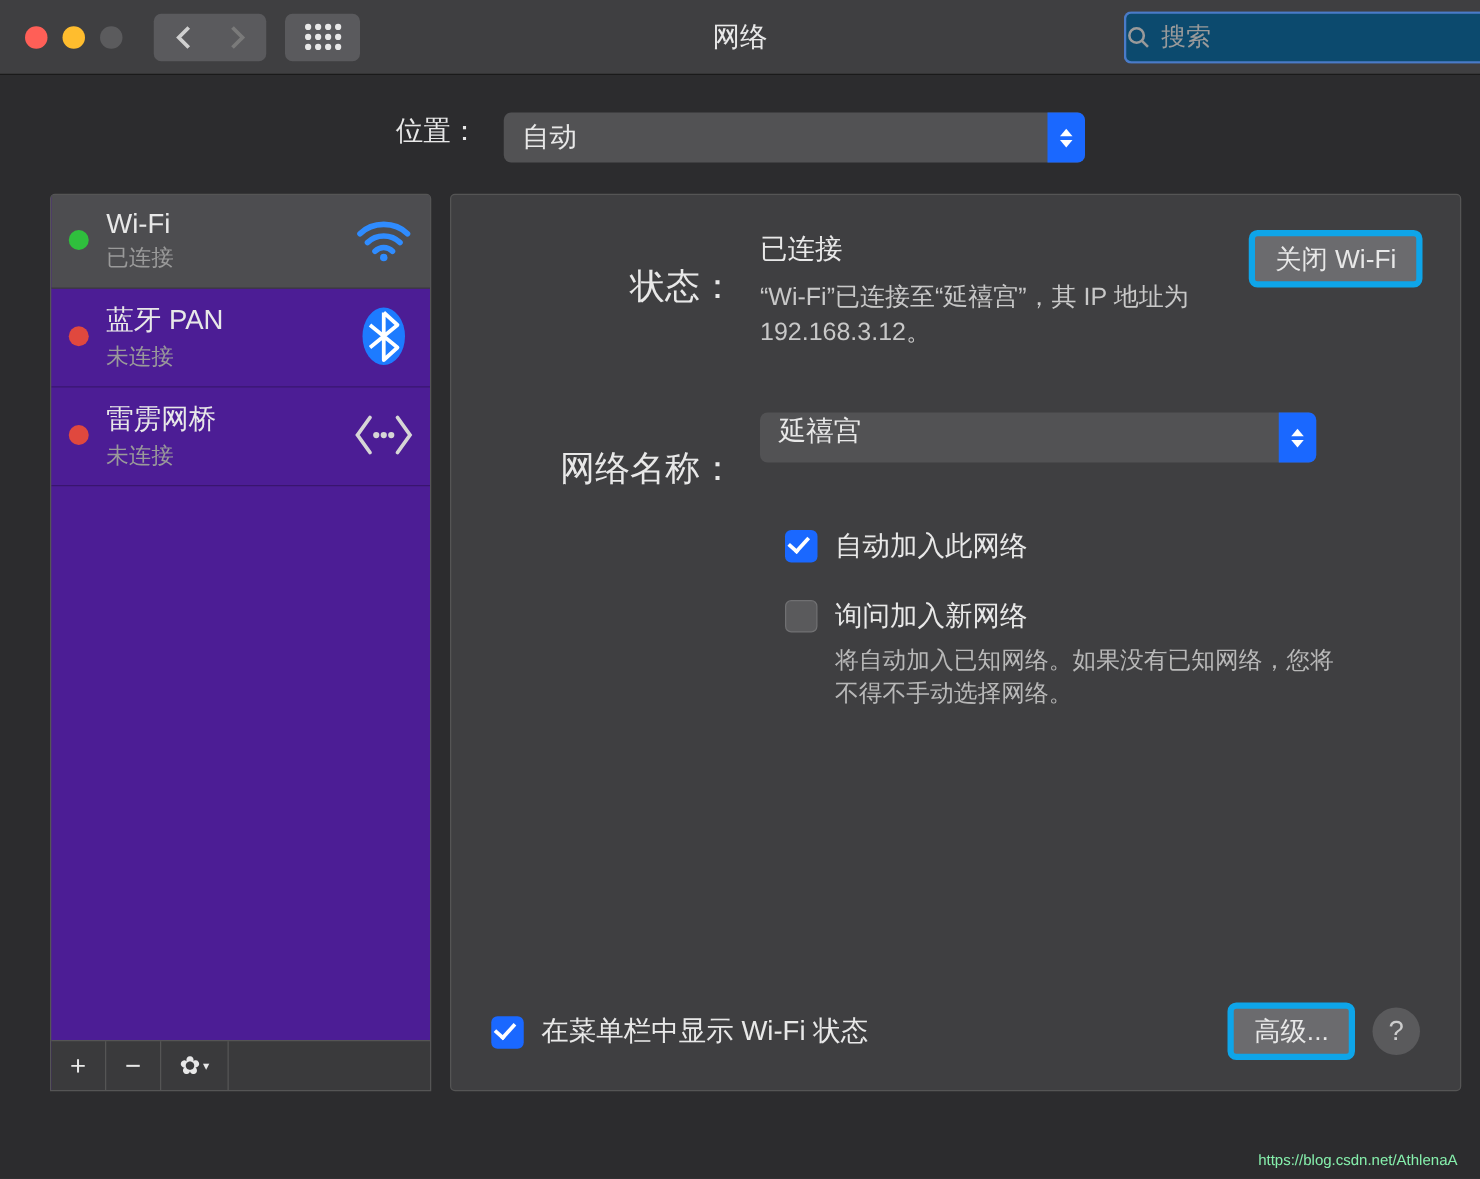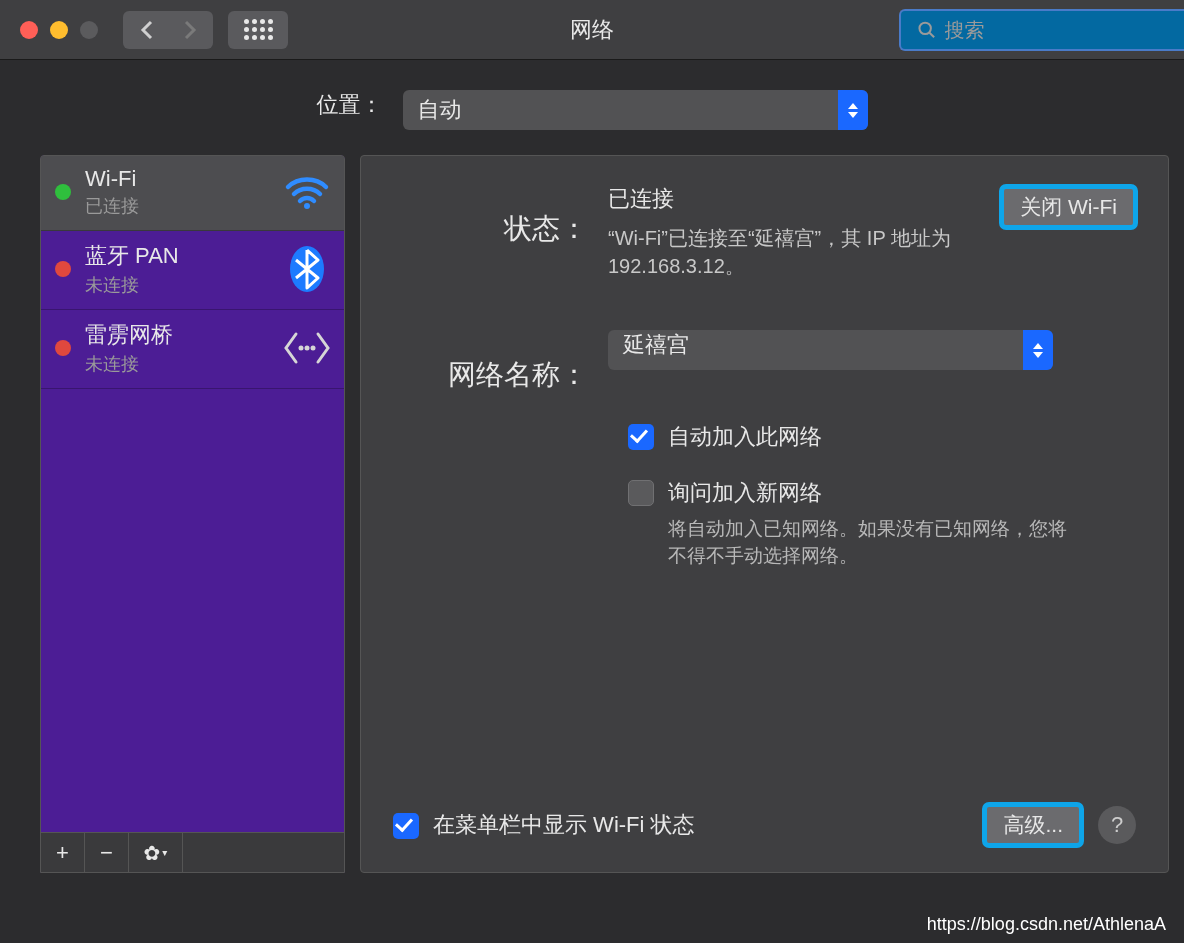--- a/index.html
+++ b/index.html
@@ -42,23 +42,23 @@
     .grid-dots {
       display:grid; grid-template-columns:repeat(4,5px); grid-auto-rows:5px; gap:3px;
     }
     .grid-dots span { width:5px; height:5px; background:#e8e8e8; border-radius:50%; }
     .win-title {
       position:absolute; left:50%; transform:translateX(-50%);
       font-size:22px; color:#e8e8e8; font-weight:500;
     }
     .search-wrap {
       position:absolute; right:0; top:9px; width:285px; height:42px;
-      background:#0369a1; border:2px solid #4a7bc8; border-right:none;
+      background:#0c4a6e; border:2px solid #4a7bc8; border-right:none;
       border-radius:6px 0 0 6px;
-      display:flex; align-items:center; padding:0 16px;
+      display:flex; align-items:center; padding:0 0;
     }
     .search-wrap svg { margin-right:8px; }
     .search-wrap input {
       background:transparent; border:none; outline:none; color:#e8e8e8;
       font-size:20px; width:100%;
     }
     .search-wrap input::placeholder { color:#9a9a9a; }
 
     
     .location-row {
@@ -151,21 +151,21 @@
       display:flex; align-items:center;
     }
     .bottom-row .chk-inline { display:flex; align-items:center; gap:14px; font-size:22px; }
     .spacer { flex:1; }
     .help-btn {
       width:38px; height:38px; border-radius:50%; background:#5a5a5c;
       display:flex; align-items:center; justify-content:center; color:#ccc; font-size:22px;
       margin-left:14px;
     }
     .watermark {
-      position:absolute; right:18px; bottom:8px; color:#ffffff; font-size:18px;margin-left:39px;
+      position:absolute; right:18px; bottom:8px; color:#86efac; font-size:12px;margin-left:39px;
     }
   </style>
 </head>
 <body>
 
 <div class="titlebar">
   <div class="traffic">
     <div class="dot close"></div>
     <div class="dot min"></div>
     <div class="dot max"></div>

